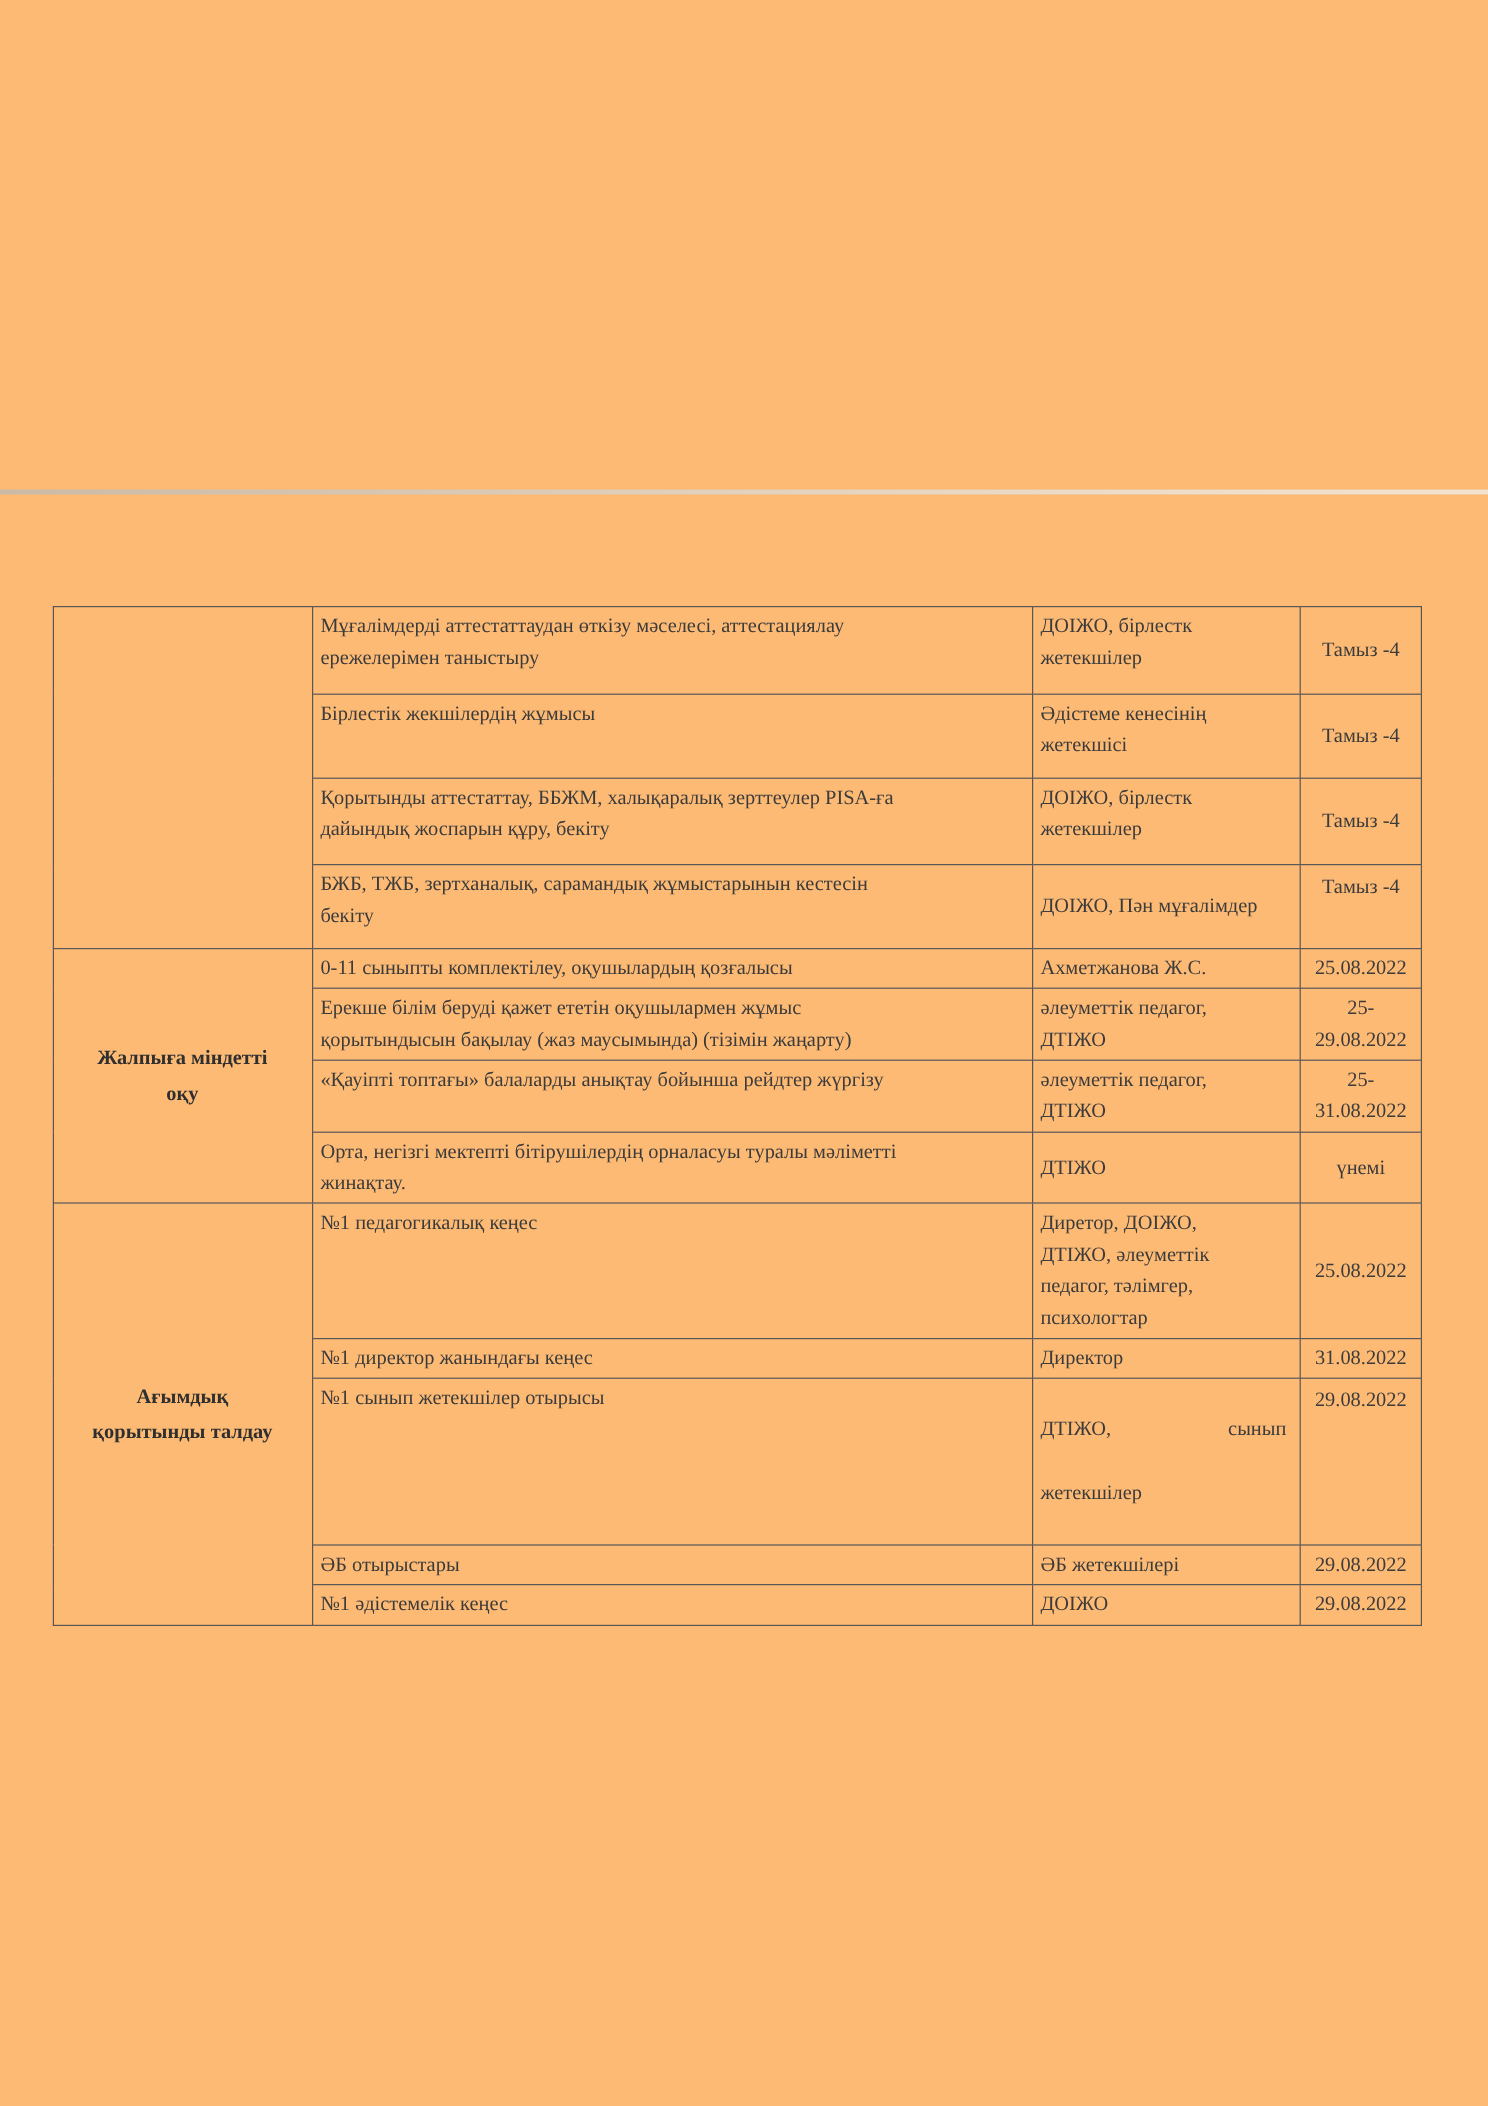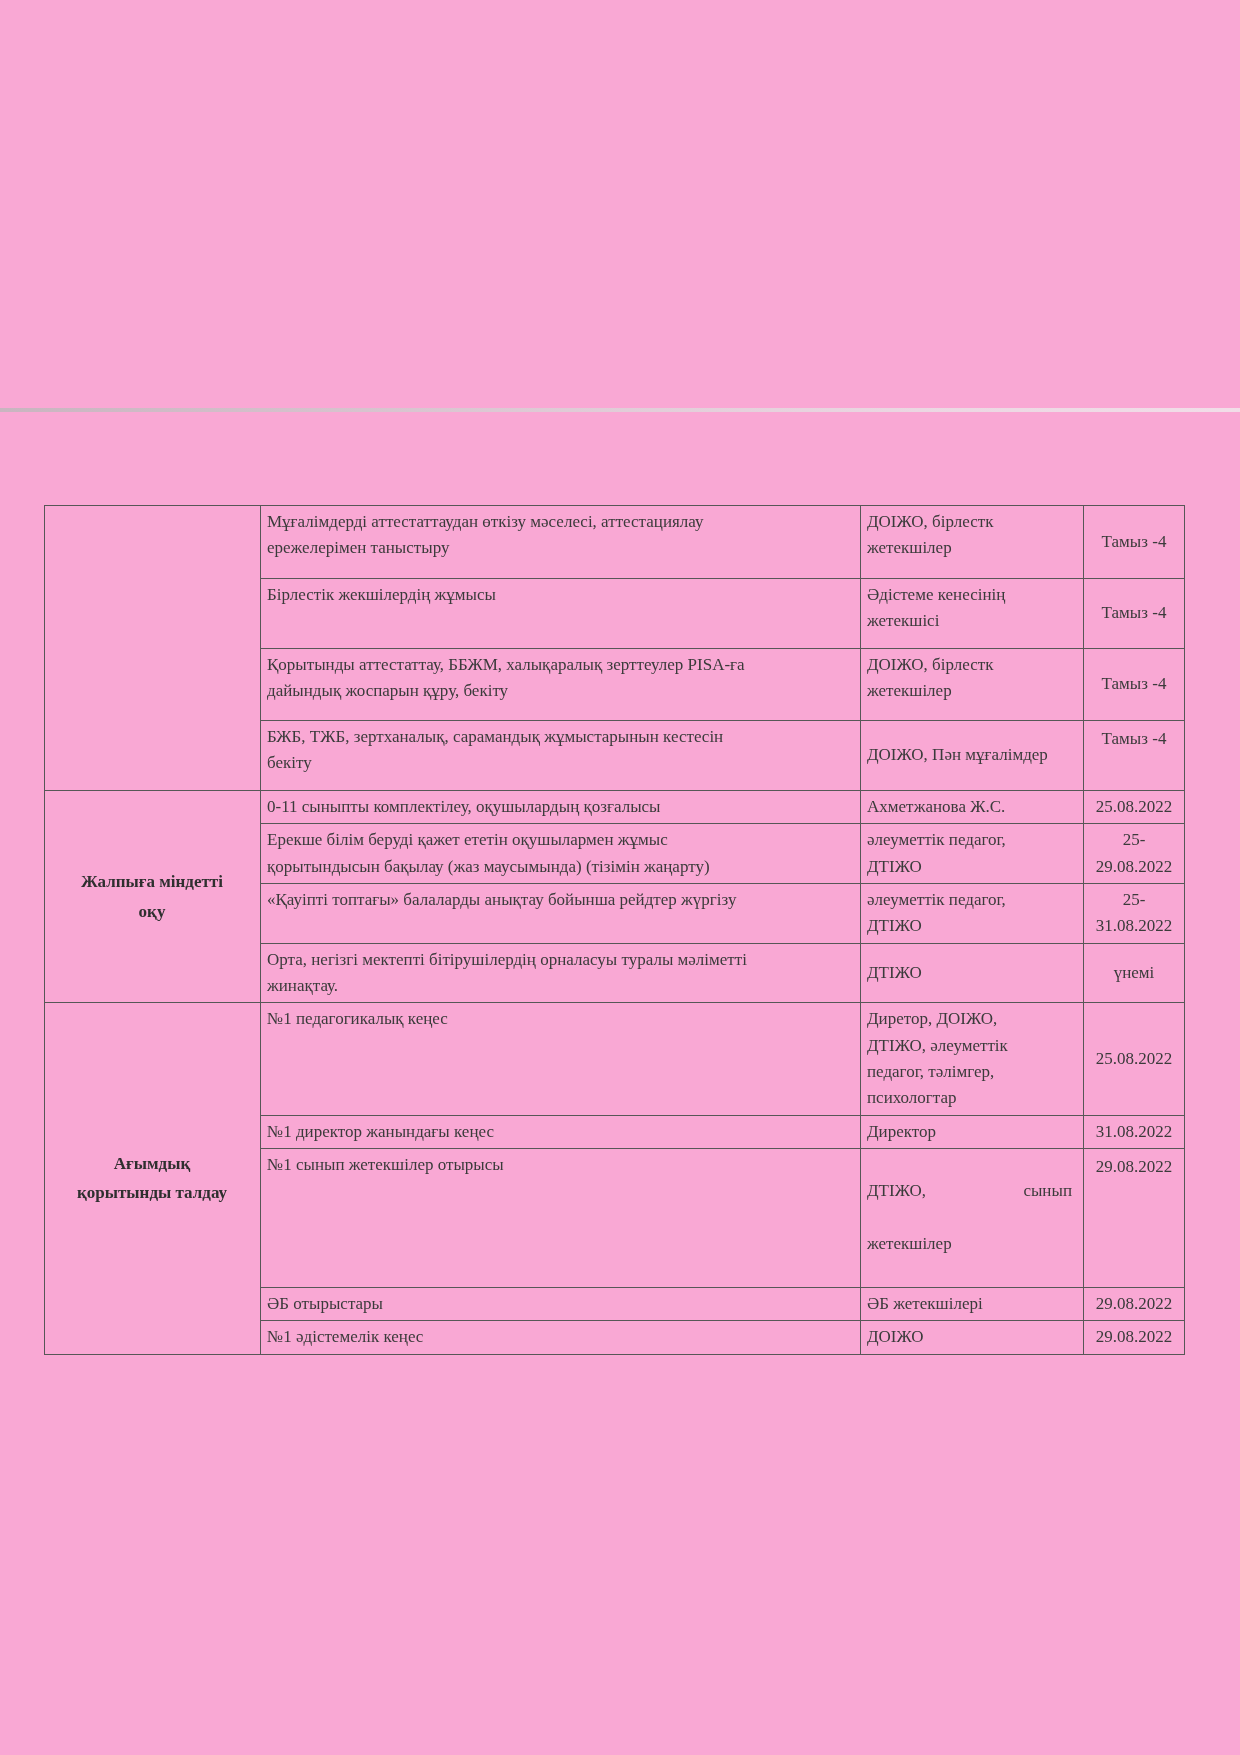--- a/index.html
+++ b/index.html
@@ -4,21 +4,21 @@
 <style>
   html, body {
     margin: 0;
     padding: 0;
     background: #ffffff;
   }
   #page {
     position: relative;
     width: 1240px;
     height: 1755px;
-    background: #f9a8d4;
+    background: #fdba74;
     overflow: hidden;
     font-family: "Liberation Serif", "DejaVu Serif", serif;
     color: #3d3d3d;
   }
   
   #scan-band {
     position: absolute;
     left: 0;
     top: 408px;
     width: 100%;

